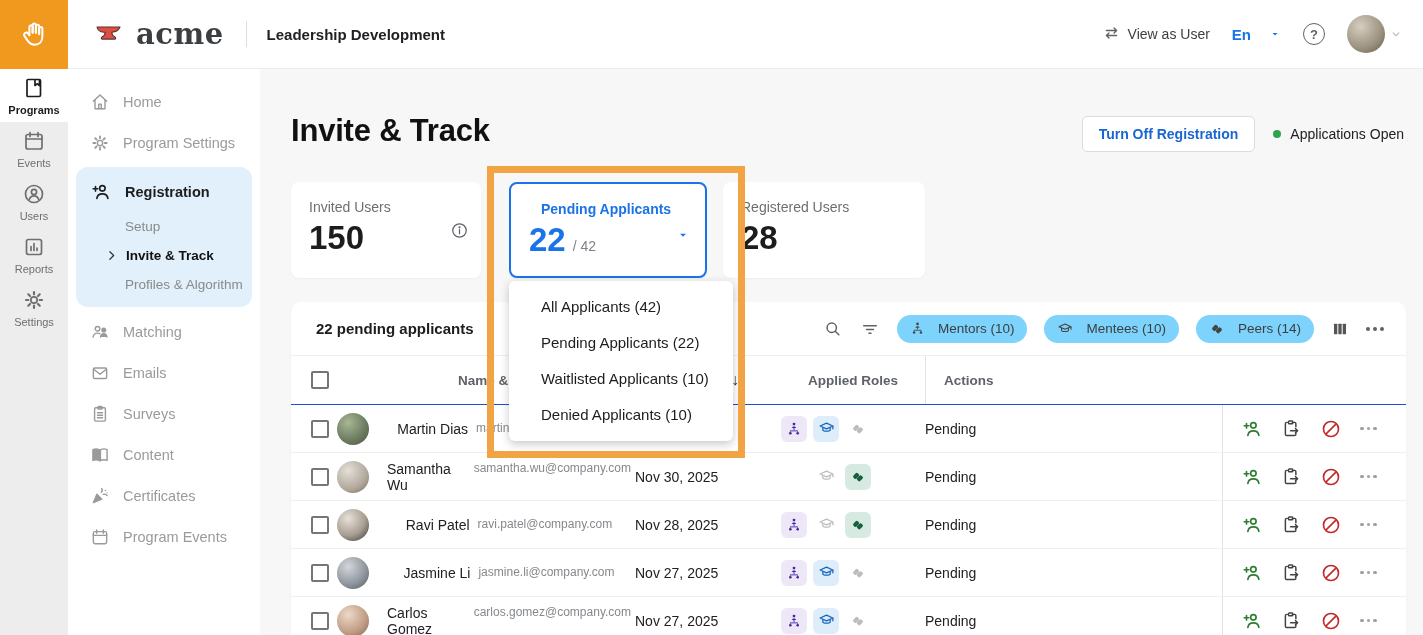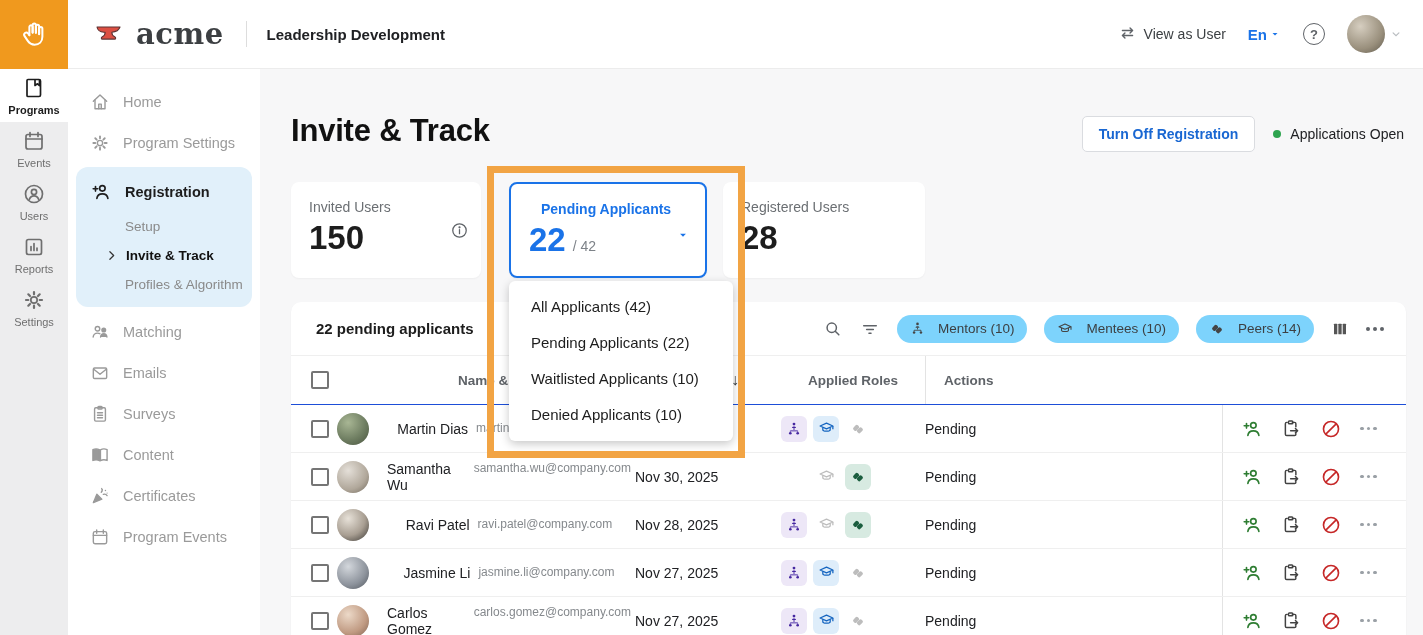--- a/index.html
+++ b/index.html
@@ -13,21 +13,21 @@
   
   .topbar { position:absolute; left:0; top:0; width:1423px; height:69px; background:#fff;
             border-bottom:1px solid #ececec; display:flex; align-items:center; z-index:70; }
   .hand-tile { width:68px; height:69px; background:#F0991E; display:flex; align-items:center; justify-content:center; flex:0 0 68px; }
   .brand { display:flex; align-items:center; gap:10px; margin-left:26px; }
   .brand-word { font-family:"DejaVu Serif","Liberation Serif",serif; font-weight:800; font-size:29px; color:#3c3f42; letter-spacing:.5px; }
   .tb-divider { width:1px; height:26px; background:#ddd; margin:0 20px 0 22px; }
   .product-title { font-size:15px; font-weight:700; color:#202124; }
   .tb-right { margin-left:auto; display:flex; align-items:center; gap:22px; padding-right:20px; }
   .view-as { display:flex; gap:8px; font-size:14px; color:#3c4043; cursor:pointer; }
-  .lang { display:flex; align-items:center; gap:2px; color:#1A73E8; font-weight:700; font-size:15px; cursor:pointer; }
+  .lang { display:flex; align-items:center; gap:18px; color:#1A73E8; font-weight:700; font-size:15px; cursor:pointer; }
   .help-btn { width:22px; height:22px; border:1.7px solid #5f6368; border-radius:50%; color:#5f6368;
               font-size:13px; font-weight:700; display:flex; align-items:center; justify-content:center; cursor:pointer; }
   .avatar-wrap { display:flex; align-items:center; gap:4px; cursor:pointer; }
   .avatar { width:38px; height:38px; border-radius:50%;
             background:radial-gradient(circle at 35% 30%, #d6cec0, #998f7c 62%, #5e584c); }
 
   
   .rail { position:absolute; left:0; top:69px; width:68px; height:566px; background:#ededee; z-index:60; }
   .rail-item { height:53px; display:flex; flex-direction:column; align-items:center; justify-content:center; gap:5px;
                color:#6f6f6f; font-size:11px; cursor:pointer; }
@@ -65,21 +65,21 @@
   .card-2 .c-label { color:#1A73E8; font-weight:700;margin-left:12px; }
   .card-2 .c-value { color:#1A73E8; display:flex; align-items:baseline; gap:7px; }
   .card-2 .c-total { font-size:14px; font-weight:400; color:#7d8288; }
   .card-3 { width:202px; }
   .info-i { position:absolute; right:12px; top:39px; color:#5f6368; }
   .caret-blue { position:absolute; right:15px; top:44px; color:#1A73E8; }
 
   
   .dropdown { position:absolute; left:249px; top:212px; width:224px; background:#fff; border-radius:6px;
               box-shadow:0 3px 10px rgba(0,0,0,.22); z-index:55; padding:8px 0; }
-  .dd-item { height:36px; line-height:36px; padding-left:22px; font-size:15px; color:#1d1d1d; cursor:pointer; white-space:nowrap; }
+  .dd-item { height:36px; line-height:36px; padding-left:32px; font-size:15px; color:#1d1d1d; cursor:pointer; white-space:nowrap; }
 
   
   .orange-box { position:absolute; left:227px; top:97px; width:258px; height:292px;
                 border:7px solid #F2A444; z-index:62; pointer-events:none; }
 
   
   .table-card { position:absolute; left:31px; top:233px; width:1115px; height:340px; background:#fff;
                 border-radius:10px 10px 0 0; box-shadow:0 1px 2px rgba(0,0,0,.05); z-index:10; overflow:hidden; }
   .toolbar { height:54px; display:flex; align-items:center; padding:0 22px 0 25px; border-bottom:1px solid #efefef; }
   .tbl-title { font-size:15px; font-weight:700; color:#1d1d1d; }

